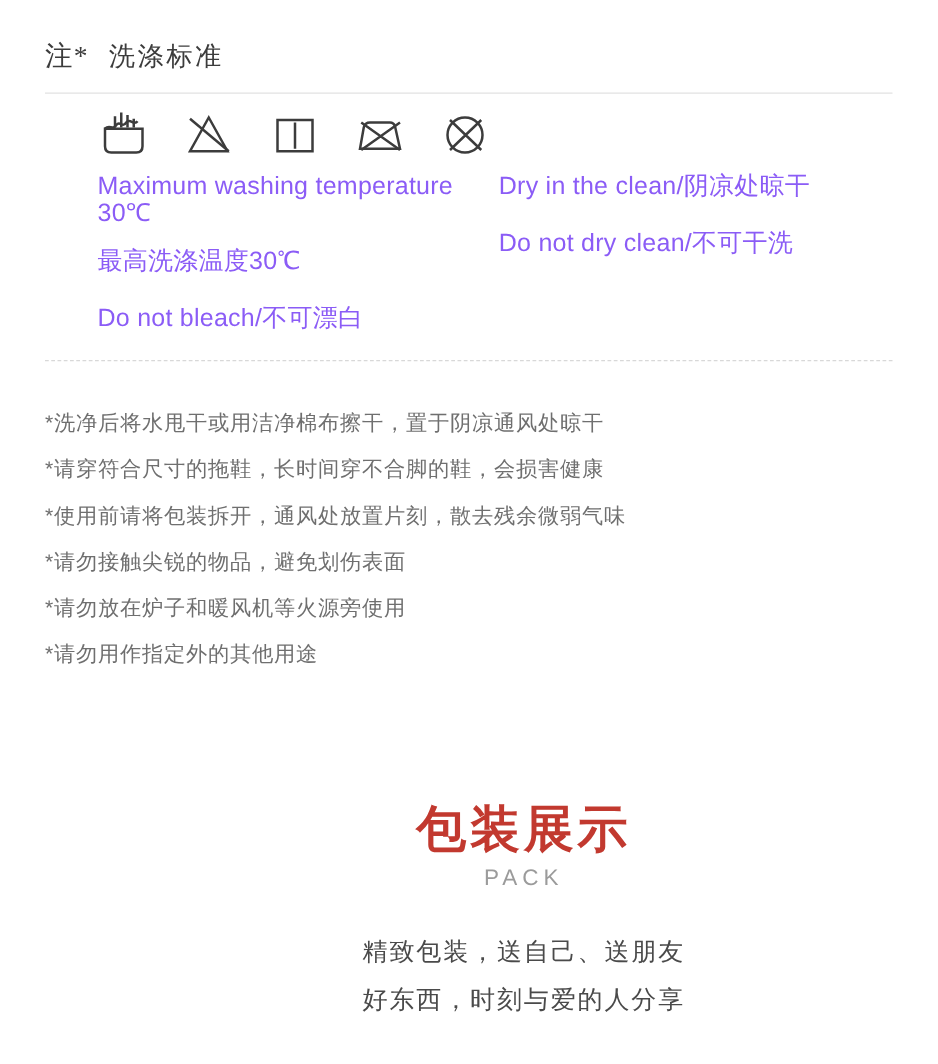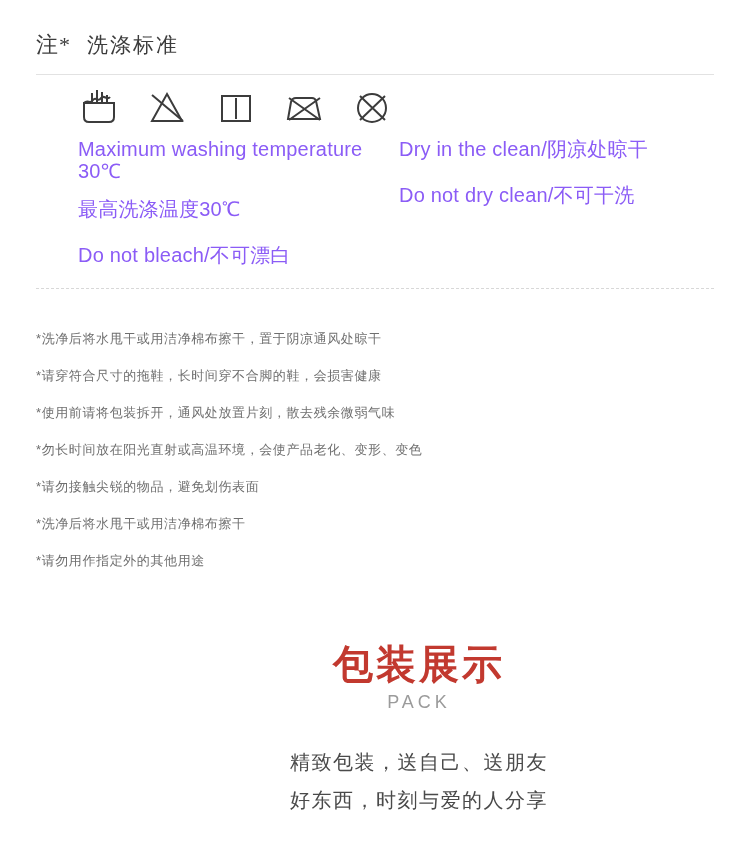--- a/index.html
+++ b/index.html
@@ -102,21 +102,21 @@
   }
 
   
   .tips {
     position: absolute;
     left: 36px;
     top: 320px;
     width: 680px;
   }
   .tip-line {
-    font-size: 13px;
+    font-size: 17px;
     line-height: 37px;
     color: #6f6f6f;
     letter-spacing: 0.6px;
   }
 
   
   .pack-section {
     position: absolute;
     left: 0;
     top: 640px;
@@ -209,23 +209,22 @@
       <div class="care-line gap-lg">Do not dry clean/不可干洗</div>
     </div>
   </div>
 
   <div class="divider"></div>
 
   <div class="tips">
     <div class="tip-line">*洗净后将水甩干或用洁净棉布擦干，置于阴凉通风处晾干</div>
     <div class="tip-line">*请穿符合尺寸的拖鞋，长时间穿不合脚的鞋，会损害健康</div>
     <div class="tip-line">*使用前请将包装拆开，通风处放置片刻，散去残余微弱气味</div>
-    <div class="tip-line">*勿长时间放在阳光直射或高温环境，会使产品老化、变形、变色</div>
     <div class="tip-line">*请勿接触尖锐的物品，避免划伤表面</div>
-    <div class="tip-line">*洗净后将水甩干或用洁净棉布擦干</div>
+    <div class="tip-line">*请勿放在炉子和暖风机等火源旁使用</div>
     <div class="tip-line">*请勿用作指定外的其他用途</div>
   </div>
 
   <div class="pack-section">
     <div class="pack-title">包装展示</div>
     <div class="pack-sub">PACK</div>
     <div class="pack-desc">
       <div>精致包装，送自己、送朋友</div>
       <div>好东西，时刻与爱的人分享</div>
     </div>

